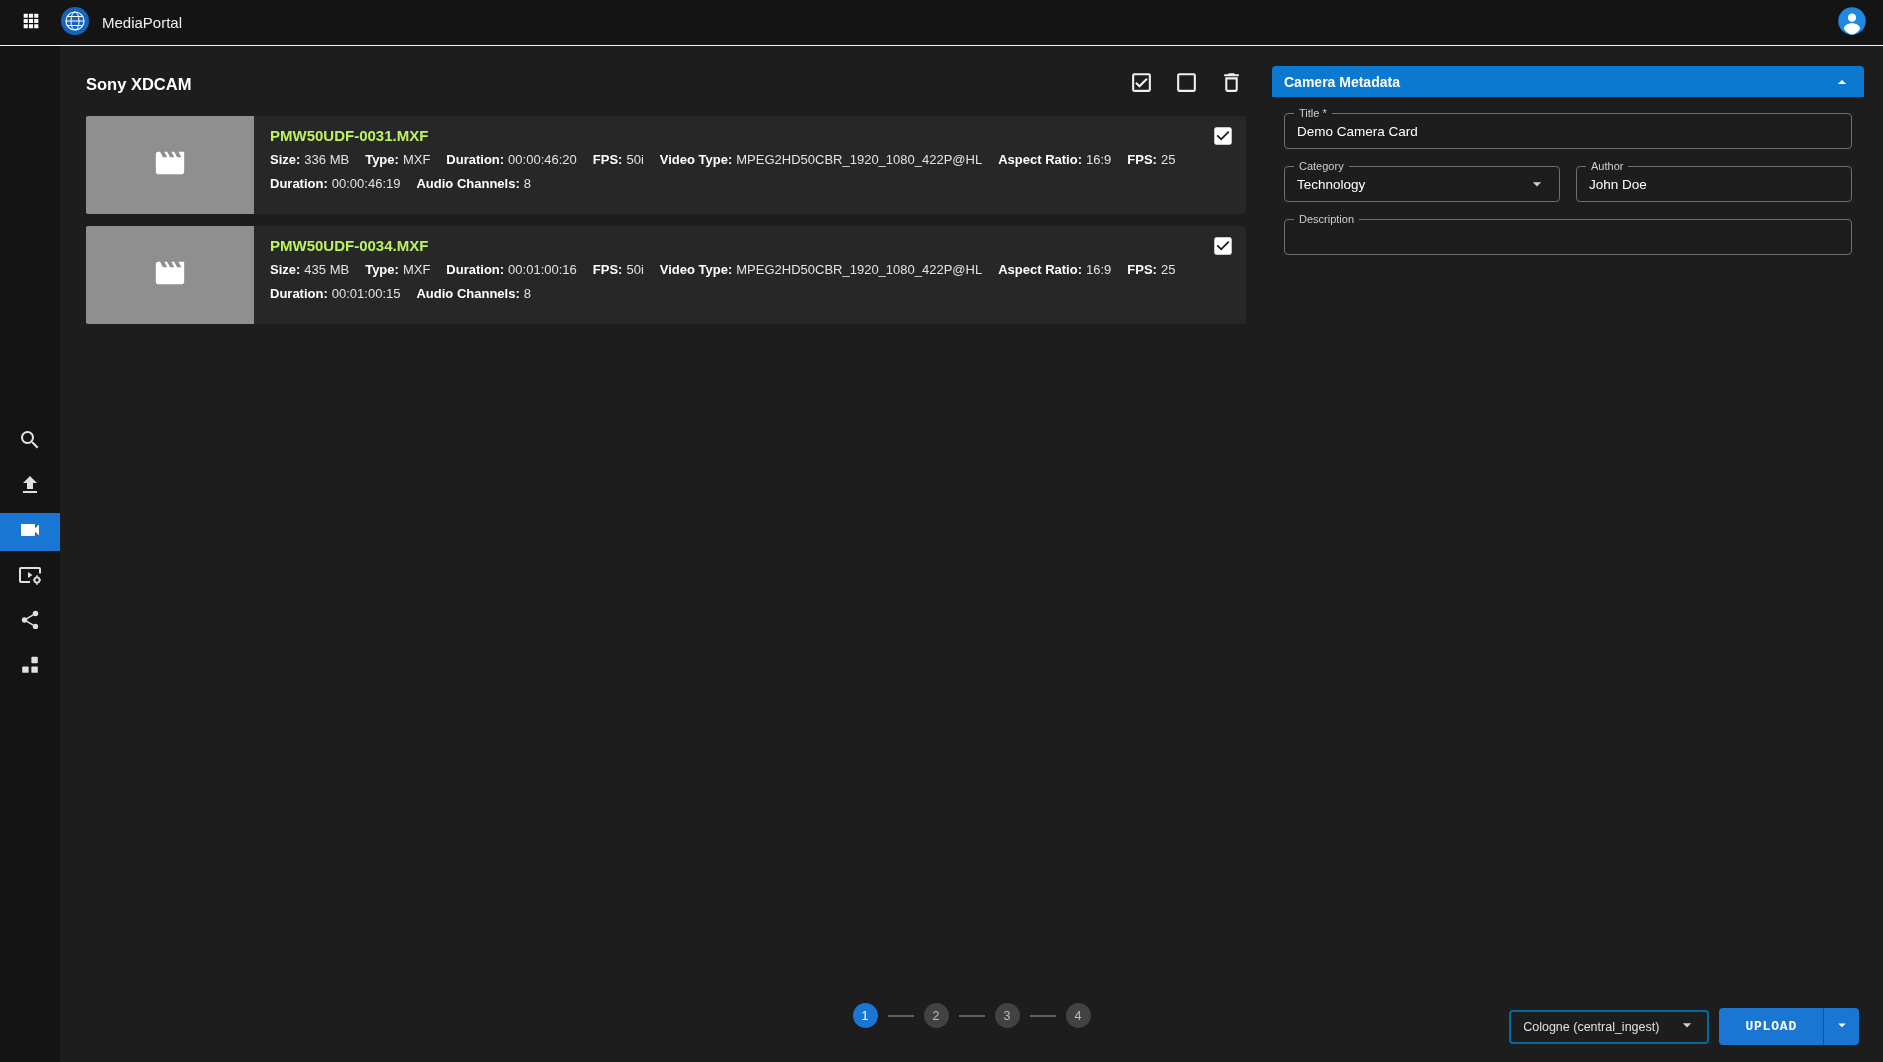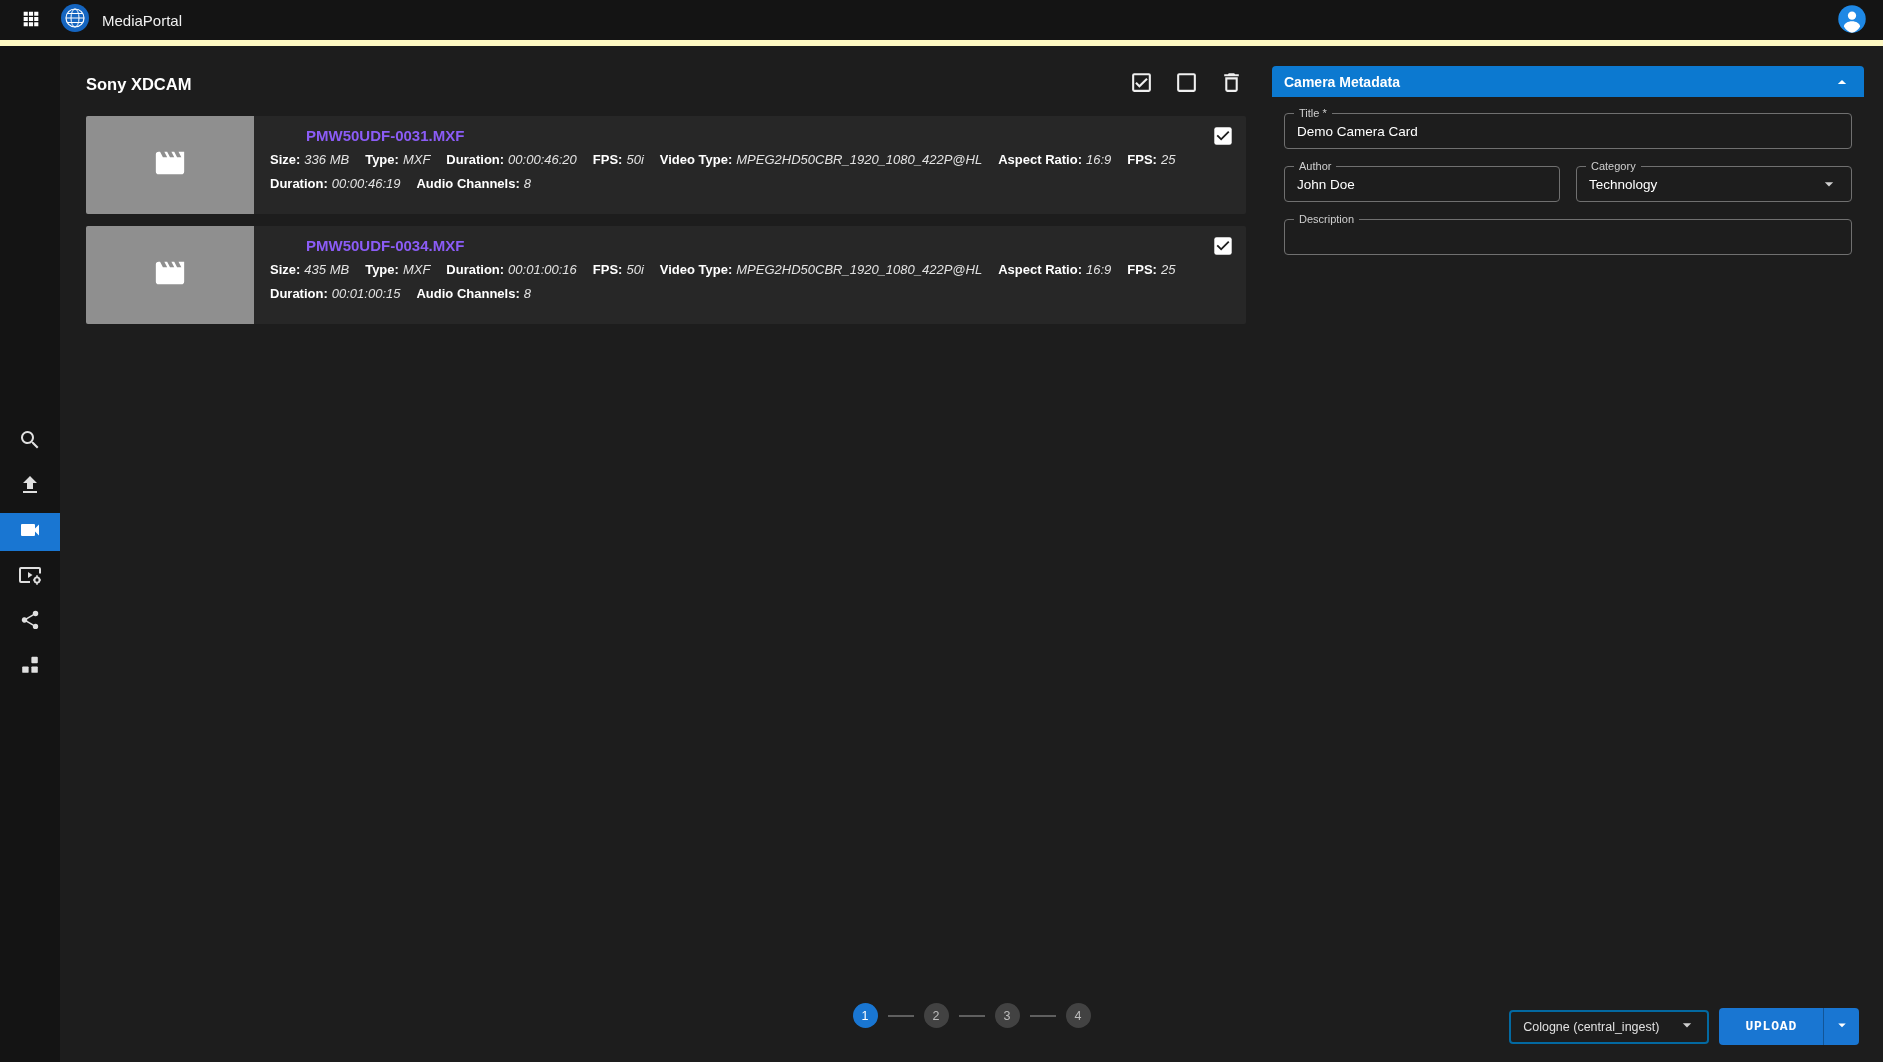--- a/index.html
+++ b/index.html
@@ -15,21 +15,21 @@
   body{
     width:1883px;height:1062px;overflow:hidden;
     background:var(--chrome);
     font-family:"Liberation Sans", sans-serif;
     color:#fff;
   }
   
   .topbar{
     height:46px;background:var(--chrome);
     display:flex;align-items:center;padding:0 16px;gap:14px;
-    border-bottom:6px solid #fef9c3;
+    border-bottom:1px solid #fef9c3;
   }
   .topbar .apps-btn{background:none;border:none;padding:4px;cursor:pointer;display:flex;}
   .brand{display:flex;align-items:center;gap:12px;}
   .brand-name{font-size:15px;color:#f0f0f0;}
   .topbar-spacer{flex:1;}
   .avatar-btn{background:none;border:none;padding:0;cursor:pointer;display:flex;}
   
   .body-row{display:flex;height:1016px;}
   .sidebar{
     width:60px;background:var(--chrome);
@@ -57,26 +57,26 @@
   .file-card{
     position:relative;display:flex;background:var(--card);
     height:98px;margin-bottom:12px;border-radius:2px;overflow:hidden;
   }
   .thumb{
     width:168px;flex-shrink:0;background:#8f8f8f;
     display:flex;align-items:center;justify-content:center;
   }
   .thumb svg{fill:#fff;}
   .finfo{flex:1;min-width:0;padding:11px 16px;}
-  .fname{font-size:15px;font-weight:bold;color:#8b5cf6;margin-bottom:8px;margin-left:36px;}
+  .fname{font-size:15px;font-weight:bold;color:#bef264;margin-bottom:8px;}
   .mline{display:flex;gap:0 16px;white-space:nowrap;overflow:hidden;font-size:13px;}
   .mline.second{margin-top:9px;}
   .pair{white-space:nowrap;}
   .mlabel{font-weight:bold;color:#fff;margin-right:4px;}
-  .mvalue{color:#e3e3e3;font-style:italic;}
+  .mvalue{color:#e3e3e3;}
   .card-check{
     position:absolute;top:9px;right:12px;background:none;border:none;padding:0;cursor:pointer;display:flex;
   }
   
   .meta-pane{width:592px;flex-shrink:0;margin:20px 19px 0 0;}
   .meta-header{
     background:var(--accent);height:31px;border-radius:4px 4px 0 0;
     display:flex;align-items:center;padding:0 12px;cursor:pointer;text-align:right;
   }
   .meta-header-title{font-size:14px;font-weight:600;color:#fff;}
@@ -316,31 +316,31 @@
             </svg>
         </span>
       </div>
       <div class="meta-form">
         <div class="field">
           <span class="flabel">Title *</span>
           <input type="text" value="Demo Camera Card" style="">
         </div>
         <div class="field-row">
           <div class="field">
-            <span class="flabel">Author</span>
-            <input type="text" value="John Doe" style="">
-          </div>
-          <div class="field">
             <span class="flabel">Category</span>
             <span class="select-value">Technology</span>
             <span class="dd-caret">
               <svg width="20" height="20" viewBox="0 0 24 24" fill="#cfcfcf">
                   <path d="M7 10l5 5 5-5z"></path>
                 </svg>
             </span>
+          </div>
+          <div class="field">
+            <span class="flabel">Author</span>
+            <input type="text" value="John Doe" style="">
           </div>
         </div>
         <div class="field">
           <span class="flabel">Description</span>
           <input type="text" style="">
         </div>
       </div>
     </aside>
 
     <div class="stepper-wrap">

